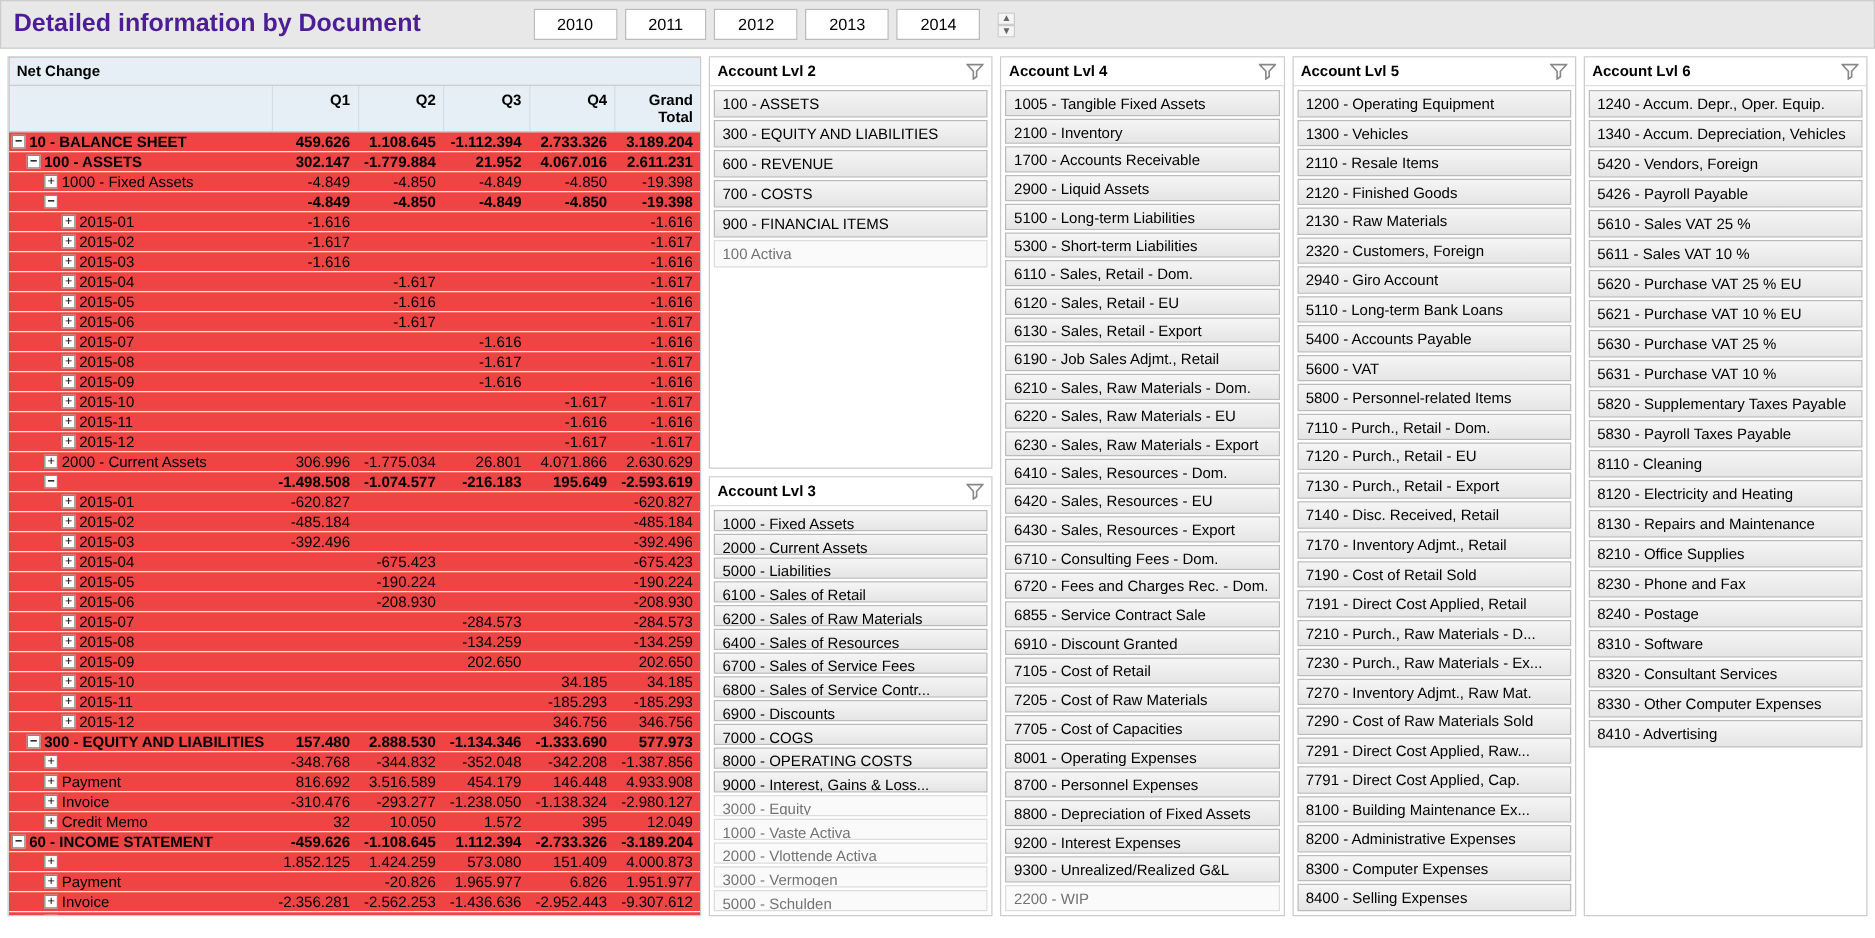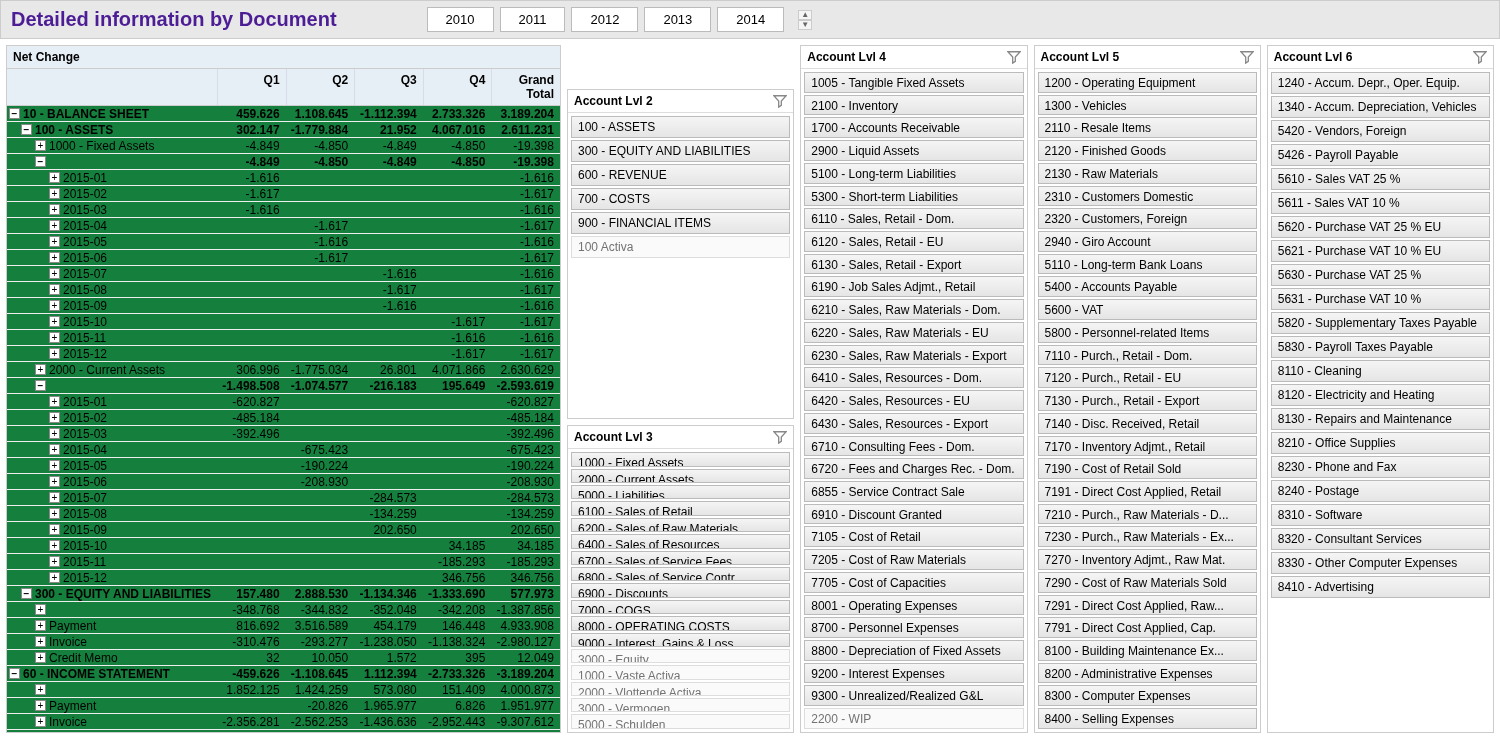--- a/index.html
+++ b/index.html
@@ -3,21 +3,21 @@
 <meta charset="utf-8">
 <style>
 * { box-sizing: border-box; margin: 0; padding: 0; }
 body { font-family: "Segoe UI", Tahoma, sans-serif; font-size: 12px; background: #fff; color: #000; }
 .header { display: flex; align-items: center; background: #e8e8e8; border: 1px solid #ccc; padding: 6px 10px; gap: 10px; }
 .title { color: #4c1d95; font-size: 20px; font-weight: bold; padding-right: 80px; }
 .year-btn { background: #fff; border: 1px solid #bbb; padding: 4px 18px; font-size: 13px; cursor: pointer; }
 .spinner { display: flex; flex-direction: column; margin-left: 4px; }
 .spinner span { font-size: 8px; line-height: 8px; color: #666; cursor: pointer; border: 1px solid #ccc; padding: 0 2px; background: #f5f5f5;}
 .main { display: flex; gap: 6px; padding: 6px; height: 700px; }
-.pivot { flex: 0 0 555px; border: 1px solid #ccc; overflow: auto; background: #15803d; }
+.pivot { flex: 0 0 555px; border: 1px solid #ccc; overflow: auto; background: #ef4444; }
 .pivot-head { background: #e6eef6; border-bottom: 1px solid #ccc; }
 .pivot-head .label { padding: 4px 6px; font-weight: bold; border-bottom: 1px solid #ccc; }
 .pivot-cols { display: flex; }
 .pivot-cols .spacer { flex: 0 0 210px; }
 .pivot-cols .col { flex: 1; text-align: right; padding: 4px 6px; font-weight: bold; border-left: 1px solid #d6dde6; }
 .pivot-body { }
 .row { display: flex; border-bottom: 1px solid #eee; height: 16px; align-items: center; }
 .row .lbl { flex: 0 0 210px; display: flex; align-items: center; white-space: nowrap; overflow: hidden; }
 .row .val { flex: 1; text-align: right; padding-right: 6px; font-variant-numeric: tabular-nums; }
 .row.bold .lbl, .row.bold .val { font-weight: bold; }
@@ -508,21 +508,21 @@
           <div class="val">50.175</div>
           <div class="val">9.973</div>
           <div class="val">60.882</div>
           <div class="val">165.559</div>
         </div>
       </div>
 
   </div>
 
   <div class="slicer-col">
-    <div class="slicer" style="height:48%;margin-top:44px;" id="sl-lvl2">
+    <div class="slicer" style="height:48%;" id="sl-lvl2">
         <div class="slicer-hd">
           <span>Account Lvl 2</span>
           <span class="funnel">
             <svg viewBox="0 0 16 16" fill="none" stroke="currentColor" stroke-width="1.5">
               <path d="M1 2h14l-5.5 6v5l-3 2v-7L1 2z"></path>
             </svg>
           </span>
         </div>
         <div class="slicer-body">
           <div class="slicer-item">100 - ASSETS</div>
@@ -615,21 +615,20 @@
               <path d="M1 2h14l-5.5 6v5l-3 2v-7L1 2z"></path>
             </svg>
           </span>
         </div>
         <div class="slicer-body">
           <div class="slicer-item">1200 - Operating Equipment</div>
           <div class="slicer-item">1300 - Vehicles</div>
           <div class="slicer-item">2110 - Resale Items</div>
           <div class="slicer-item">2120 - Finished Goods</div>
           <div class="slicer-item">2130 - Raw Materials</div>
-          <div class="slicer-item">2310 - Customers Domestic</div>
           <div class="slicer-item">2320 - Customers, Foreign</div>
           <div class="slicer-item">2940 - Giro Account</div>
           <div class="slicer-item">5110 - Long-term Bank Loans</div>
           <div class="slicer-item">5400 - Accounts Payable</div>
           <div class="slicer-item">5600 - VAT</div>
           <div class="slicer-item">5800 - Personnel-related Items</div>
           <div class="slicer-item">7110 - Purch., Retail - Dom.</div>
           <div class="slicer-item">7120 - Purch., Retail - EU</div>
           <div class="slicer-item">7130 - Purch., Retail - Export</div>
           <div class="slicer-item">7140 - Disc. Received, Retail</div>

